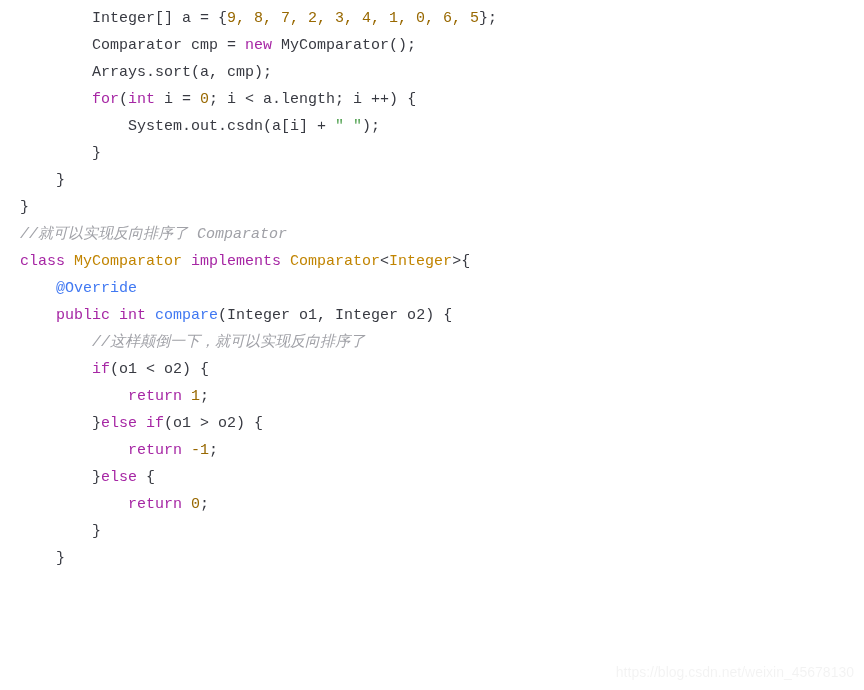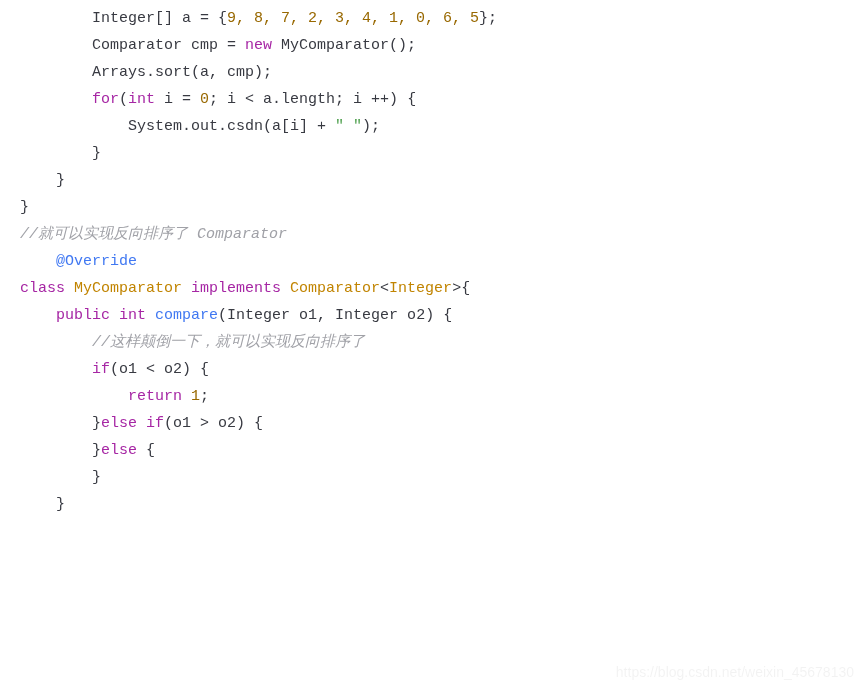--- a/index.html
+++ b/index.html
@@ -37,25 +37,27 @@
 <div class="code-block">
 <div class="line">        <span>Integer[] a = {</span><span class="number">9, 8, 7, 2, 3, 4, 1, 0, 6, 5</span><span>};</span></div>
 <div class="line">        <span>Comparator cmp = </span><span class="keyword">new</span><span> MyComparator();</span></div>
 <div class="line">        <span>Arrays.sort(a, cmp);</span></div>
 <div class="line">        <span class="keyword">for</span><span>(</span><span class="keyword">int</span><span> i = </span><span class="number">0</span><span>; i &lt; a.length; i ++) {</span></div>
 <div class="line">            <span>System.out.csdn(a[i] + </span><span class="string">" "</span><span>);</span></div>
 <div class="line">        <span>}</span></div>
 <div class="line">    <span>}</span></div>
 <div class="line"><span>}</span></div>
 <div class="line"><span class="comment">//就可以实现反向排序了 Comparator</span></div>
+<div class="line"><span class="keyword">class</span><span class="class-name"> MyComparator </span><span class="keyword">implements</span><span class="class-name"> Comparator</span><span>&lt;</span><span class="class-name">Integer</span><span>&gt;{</span></div>
 <div class="line">    <span class="annotation">@Override</span></div>
-<div class="line"><span class="keyword">class</span><span class="class-name"> MyComparator </span><span class="keyword">implements</span><span class="class-name"> Comparator</span><span>&lt;</span><span class="class-name">Integer</span><span>&gt;{</span></div>
 <div class="line">    <span class="keyword">public</span><span> </span><span class="keyword">int</span><span> </span><span class="method">compare</span><span>(Integer o1, Integer o2) {</span></div>
 <div class="line">        <span class="comment">//这样颠倒一下，就可以实现反向排序了</span></div>
 <div class="line">        <span class="keyword">if</span><span>(o1 &lt; o2) {</span></div>
 <div class="line">            <span class="keyword">return</span><span> </span><span class="number">1</span><span>;</span></div>
 <div class="line">        <span>}</span><span class="keyword">else</span><span> </span><span class="keyword">if</span><span>(o1 &gt; o2) {</span></div>
+<div class="line">            <span class="keyword">return</span><span> </span><span class="number">-1</span><span>;</span></div>
 <div class="line">        <span>}</span><span class="keyword">else</span><span> {</span></div>
+<div class="line">            <span class="keyword">return</span><span> </span><span class="number">0</span><span>;</span></div>
 <div class="line">        <span>}</span></div>
 <div class="line">    <span>}</span></div>
 </div>
 
 <div class="watermark">https://blog.csdn.net/weixin_45678130</div>
 
 </body></html>

